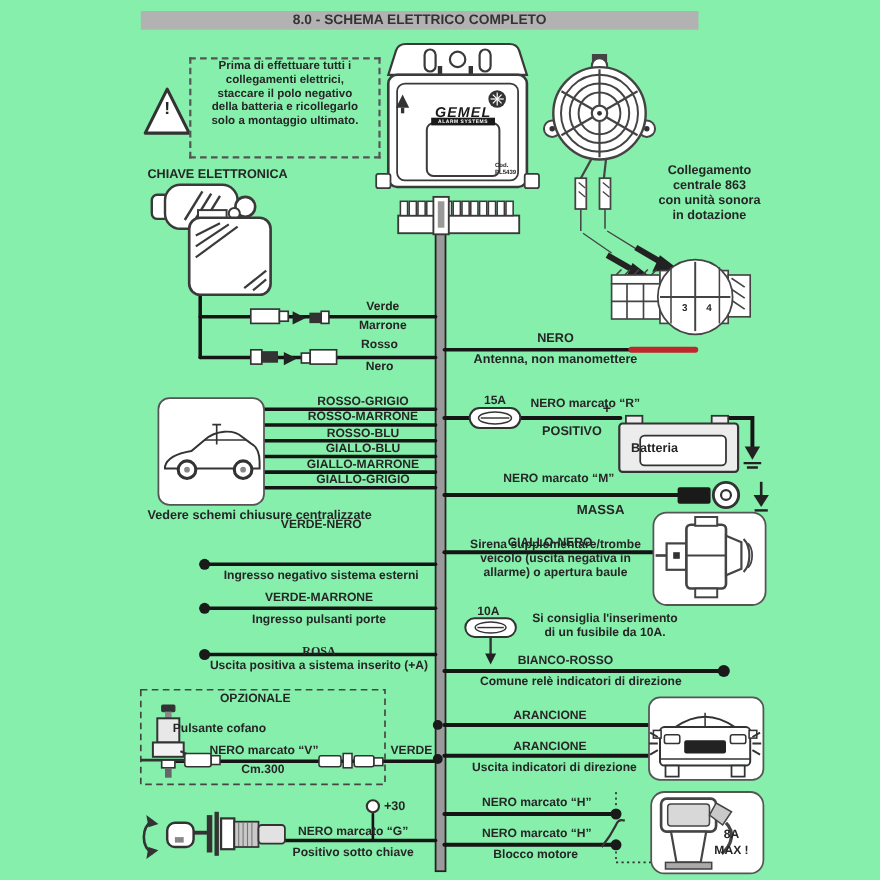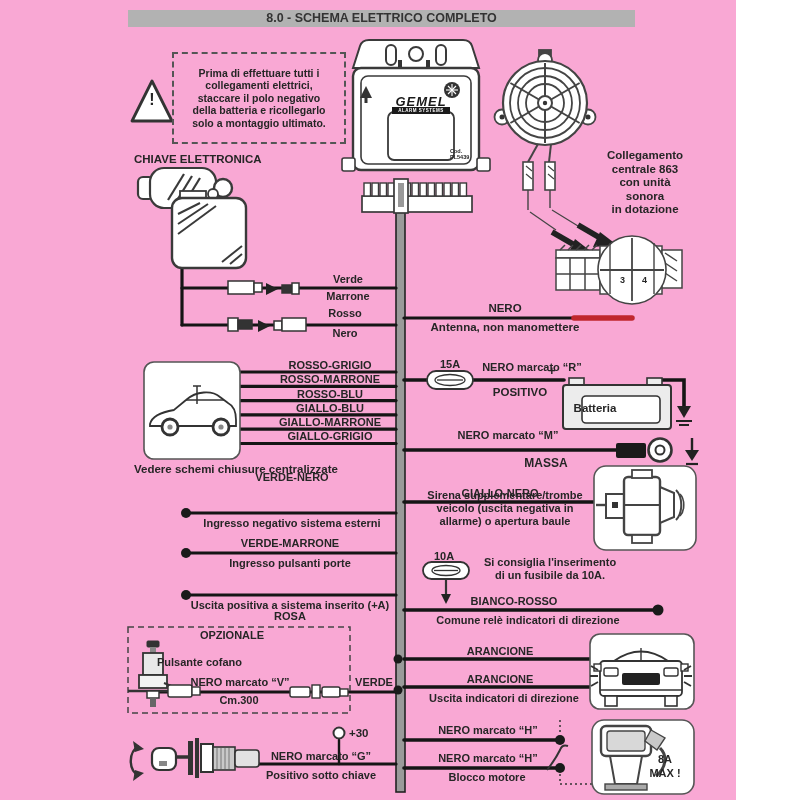--- a/index.html
+++ b/index.html
@@ -1,25 +1,25 @@
 <!DOCTYPE html>
 <html><head>
 <meta charset="utf-8">
 <style>
   html,body{margin:0;padding:0;background:#fff;}
-  .page{position:relative;width:736px;height:800px;background:#f9a8d4;overflow:hidden;
+  .page{position:relative;width:800px;height:800px;background:#86efac;overflow:hidden;
         font-family:"Liberation Sans",sans-serif;}
   .lbl{position:absolute;font-weight:bold;font-size:11px;line-height:1.18;color:#262626;
        white-space:pre-line;font-family:"Liberation Sans",sans-serif;}
   .c{transform:translateX(-50%);text-align:center;}
   .hbar{position:absolute;left:128px;top:10px;width:507px;height:17px;background:#b2b2b2;
         display:flex;align-items:center;justify-content:center;}
   .hbar .lbl{position:static;font-size:12.5px;color:#333;}
   .warn{position:absolute;left:172px;top:52px;width:170px;height:88px;border:2px dashed #555;
-        display:flex;align-items:center;justify-content:center;}
+        display:flex;justify-content:center;}
   .warn .lbl{position:static;font-size:10.5px;text-align:center;}
   .brandbar{position:absolute;left:392px;top:107px;width:58px;height:7px;background:#1a1a1a;
         color:#fff;font-weight:bold;font-size:4.5px;text-align:center;line-height:7px;
         letter-spacing:.5px;font-family:"Liberation Sans",sans-serif;}
   svg{position:absolute;left:0;top:0;}
 </style>
 </head>
 <body>
 
 <div class="page">
@@ -392,21 +392,21 @@
 <div class="lbl c" style="left:505px;top:489px;">Sirena supplementare/trombe
 veicolo (uscita negativa in
 allarme) o apertura baule</div>
 
 <div class="lbl c" style="left:292px;top:471px;">VERDE-NERO</div>
 <div class="lbl c" style="left:292px;top:517px;">Ingresso negativo sistema esterni</div>
 
 <div class="lbl c" style="left:290px;top:537px;">VERDE-MARRONE</div>
 <div class="lbl c" style="left:290px;top:557px;">Ingresso pulsanti porte</div>
 
-<div class="lbl c" style="left:290px;top:610px;">ROSA</div>
+<div class="lbl c" style="left:290px;top:586px;font-family:Liberation Serif, serif;">ROSA</div>
 <div class="lbl c" style="left:290px;top:599px;">Uscita positiva a sistema inserito (+A)</div>
 
 <div class="lbl c" style="left:444px;top:550px;">10A</div>
 <div class="lbl c" style="left:550px;top:556px;">Si consiglia l'inserimento
 di un fusibile da 10A.</div>
 
 <div class="lbl c" style="left:514px;top:595px;">BIANCO-ROSSO</div>
 <div class="lbl c" style="left:528px;top:614px;">Comune relè indicatori di direzione</div>
 
 <div class="lbl c" style="left:232px;top:629px;">OPZIONALE</div>

